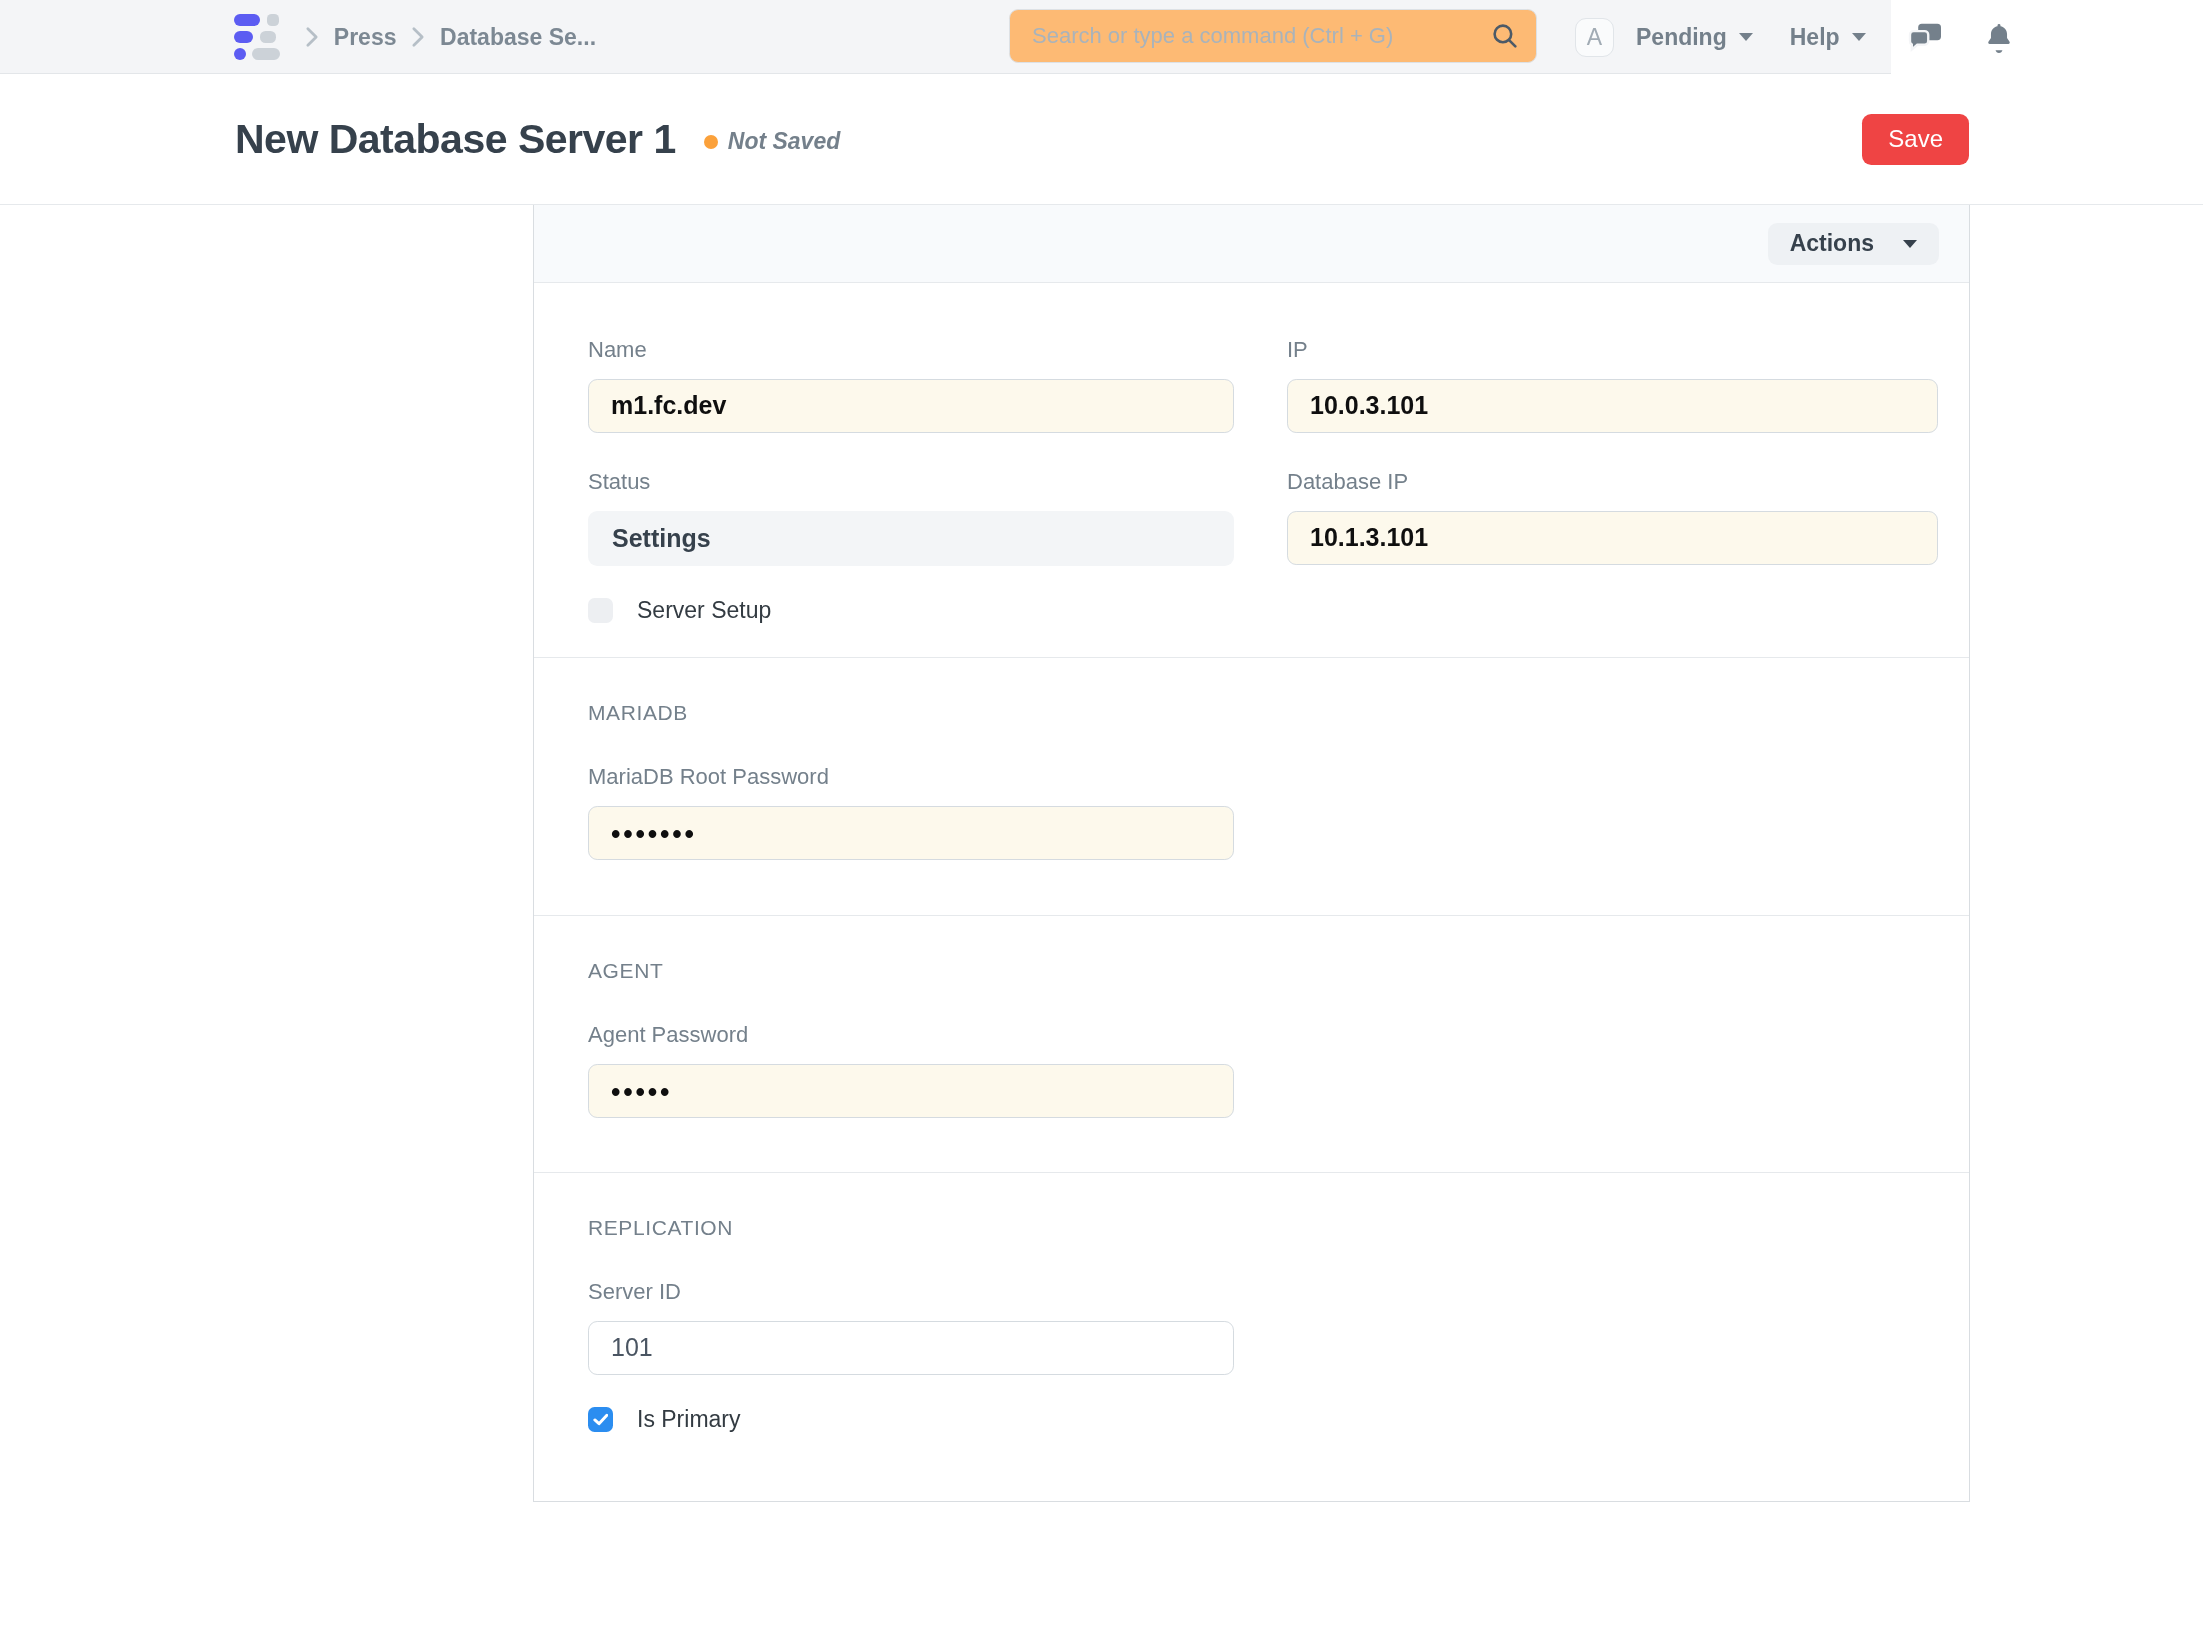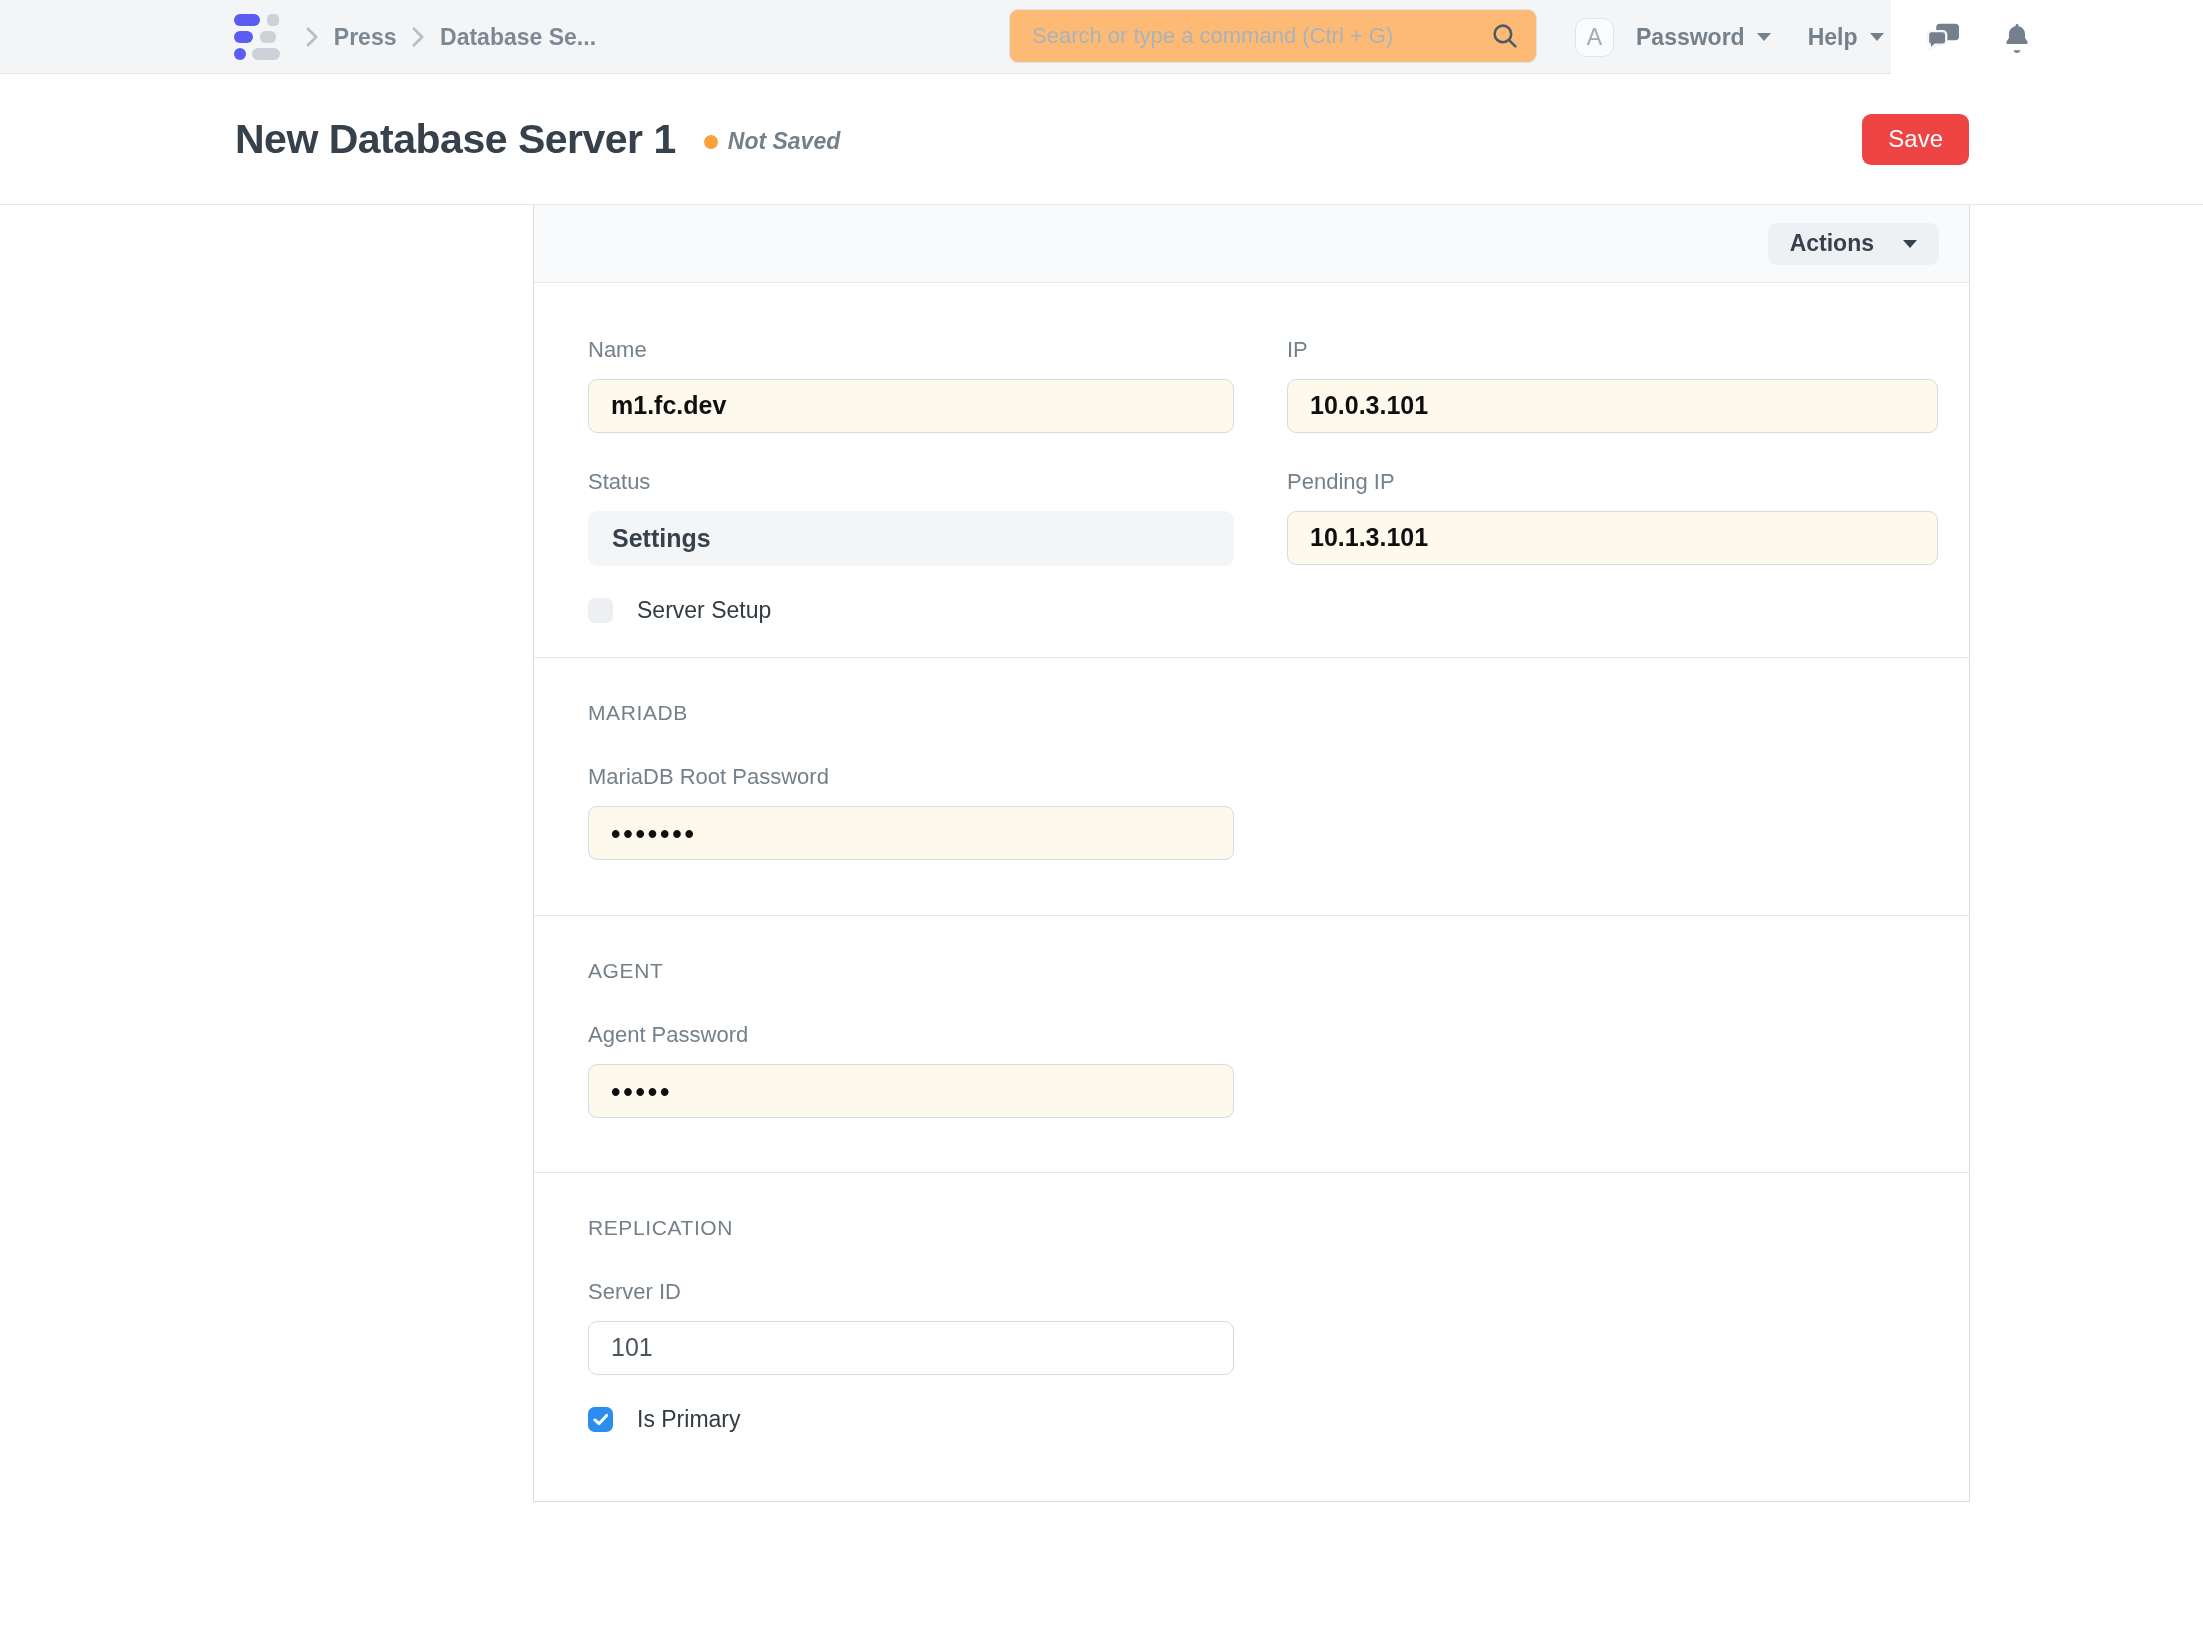--- a/index.html
+++ b/index.html
@@ -151,21 +151,21 @@
             <line x1="21" y1="21" x2="27.5" y2="27.5" stroke="#4c5a67" stroke-width="2.8" stroke-linecap="round"></line>
           </svg>
       </span>
     </div>
 
     <div class="nav-right">
       <div class="avatar">
         <span>A</span>
       </div>
       <div class="nav-item mr36">
-        <span class="nav-label">Password</span>
+        <span class="nav-label">Pending</span>
         <span class="caret"></span>
       </div>
       <div class="nav-item mr44">
         <span class="nav-label">Help</span>
         <span class="caret"></span>
       </div>
       <div class="icon-btn mr44">
         <svg width="35" height="31" viewBox="0 0 38 34">
           <path fill="#74808b" d="M15 2h17a4 4 0 0 1 4 4v10a4 4 0 0 1-4 4H21l-6 0a4 4 0 0 1-4-4V6a4 4 0 0 1 4-4z"></path>
           <path fill="#74808b" stroke="#f4f5f7" stroke-width="2.6" d="M6 10h12a4 4 0 0 1 4 4v7a4 4 0 0 1-4 4h-8l-6 5v-5.3A4 4 0 0 1 2 21v-7a4 4 0 0 1 4-4z"></path>
@@ -205,21 +205,21 @@
         </div>
         <div class="field">
           <label class="f-label">IP</label>
           <input class="f-input filled" type="text" value="10.0.3.101" style="">
         </div>
         <div class="field rowgap">
           <label class="f-label">Status</label>
           <div class="f-readonly">Settings</div>
         </div>
         <div class="field rowgap">
-          <label class="f-label">Pending IP</label>
+          <label class="f-label">Database IP</label>
           <input class="f-input filled" type="text" value="10.1.3.101" style="">
         </div>
       </div>
       <div class="check-row">
         <span class="checkbox"></span>
         <span class="check-label">Server Setup</span>
       </div>
     </section>
 
     <section class="form-section sec2">

